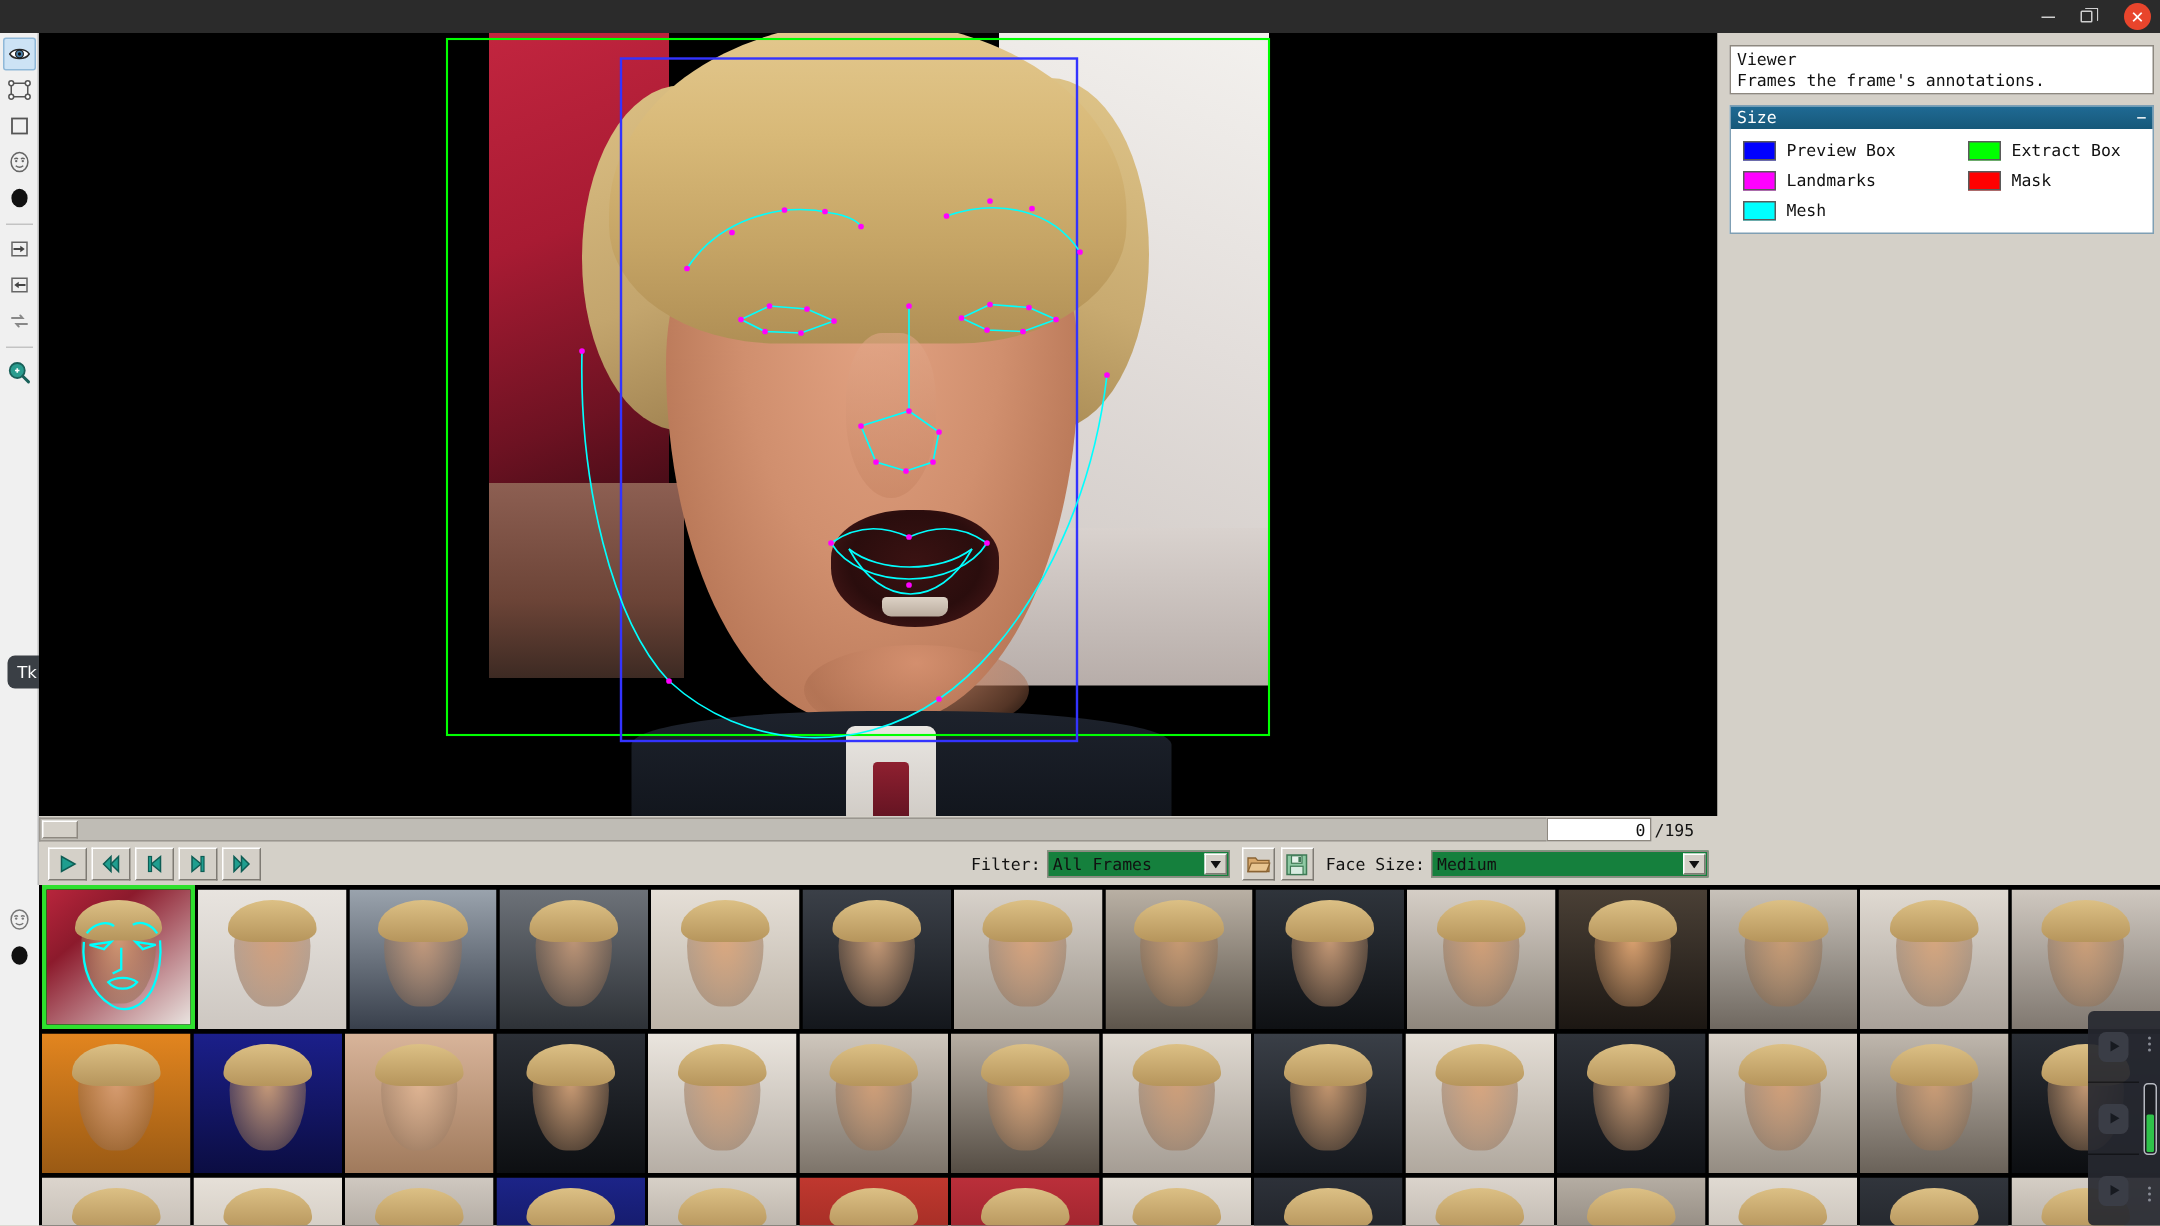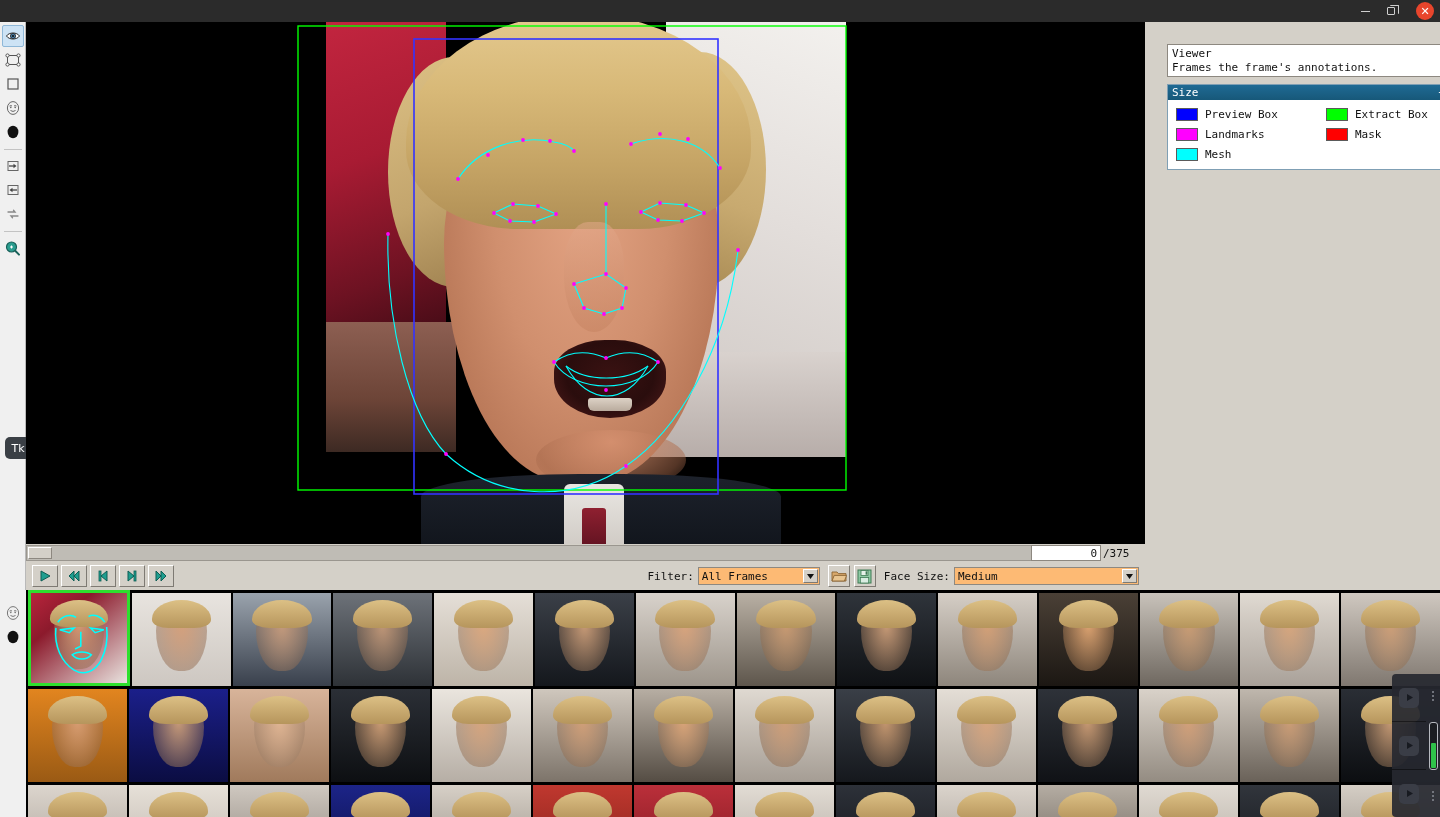--- a/index.html
+++ b/index.html
@@ -164,40 +164,40 @@
   .play-btn {
     width: 26px; height: 22px; margin-left: 3px;
     background: #d4d0c8; border: 1px solid #fff;
     border-right-color:#7e7a73; border-bottom-color:#7e7a73;
     display: flex; align-items: center; justify-content: center;
   }
   .play-btn:first-child { margin-left: 6px; }
   #transport-spacer { flex: 1; }
   .ctrl-label { font-size: 11px; color: #111; margin-right: 4px; }
   .combo {
-    height: 18px; background: #fdba74; border: 1px solid #8d8880;
+    height: 18px; background: #15803d; border: 1px solid #8d8880;
     display: flex; align-items: center; font-size: 11px; color: #111;
     padding-left: 3px; position: relative;
   }
   .combo-arrow {
     position: absolute; right: 1px; top: 1px; width: 15px; height: 14px;
     background: #d4d0c8; border: 1px solid #fff;
     border-right-color:#7e7a73; border-bottom-color:#7e7a73;
     display:flex; align-items:center; justify-content:center;
   }
   .icon-btn {
     width: 22px; height: 22px; margin-left: 4px; background: #d4d0c8;
     border: 1px solid #fff; border-right-color:#7e7a73; border-bottom-color:#7e7a73;
     display:flex; align-items:center; justify-content:center;
   }
 
   
   #right-panel {
     position: absolute; left: 1145px; top: 22px; width: 295px; height: 568px;
-    background: #d4d0c8; padding: 22px;
+    background: #d4d0c8; padding: 8px;
   }
   #helpbox {
     width: 283px; height: 33px; background: #fff; border: 1px solid #8d8880;
     padding: 2px 4px; font-size: 11px; color: #111; line-height: 14px;
   }
   #color-section {
     margin-top: 7px; width: 283px; background: #fff; border: 1px solid #7f9fb4;
   }
   #color-header {
     height: 15px; background: linear-gradient(180deg,#1f6a94,#175879);
@@ -455,21 +455,21 @@
         <circle cx="600" cy="444" r="1.9"></circle>
     </g>
   </svg>
 </div>
 
 <div id="scrubrow">
   <div id="scrub-track">
     <div id="scrub-thumb"></div>
   </div>
   <div id="frame-counter">0</div>
-  <div id="frame-total">/375</div>
+  <div id="frame-total">/195</div>
 </div>
 
 <div id="transport">
   <div class="play-btn">
     <svg width="14" height="14" viewBox="0 0 14 14">
       <path d="M3 2 L12 7 L3 12 Z" fill="#1f9e8f" stroke="#0e5d54" stroke-width="1"></path>
     </svg>
   </div>
   <div class="play-btn">
     <svg width="16" height="14" viewBox="0 0 16 14">

